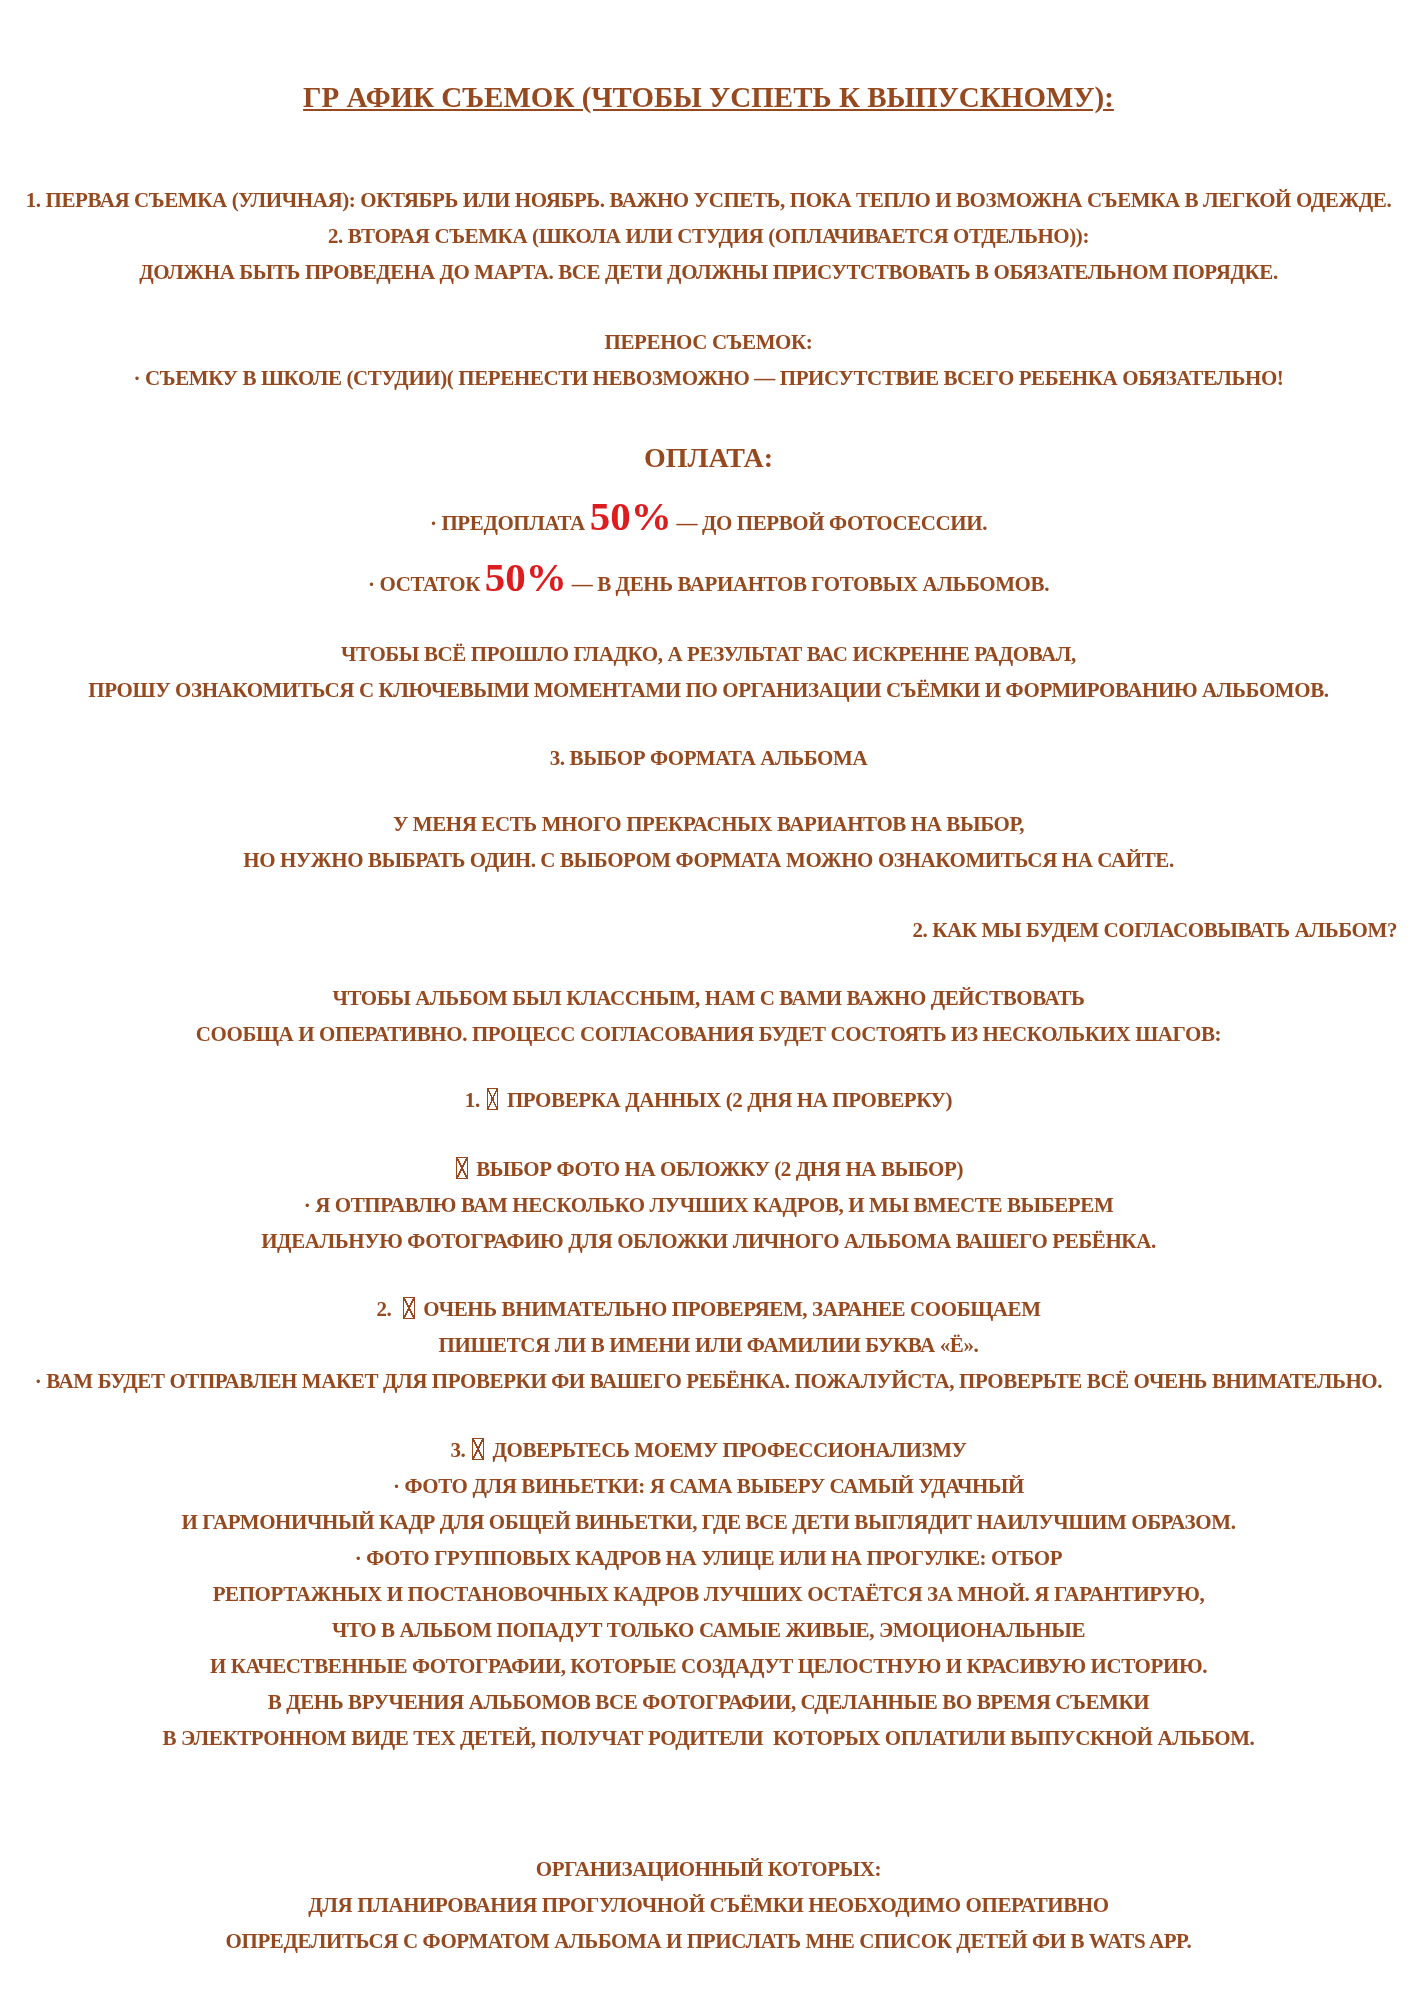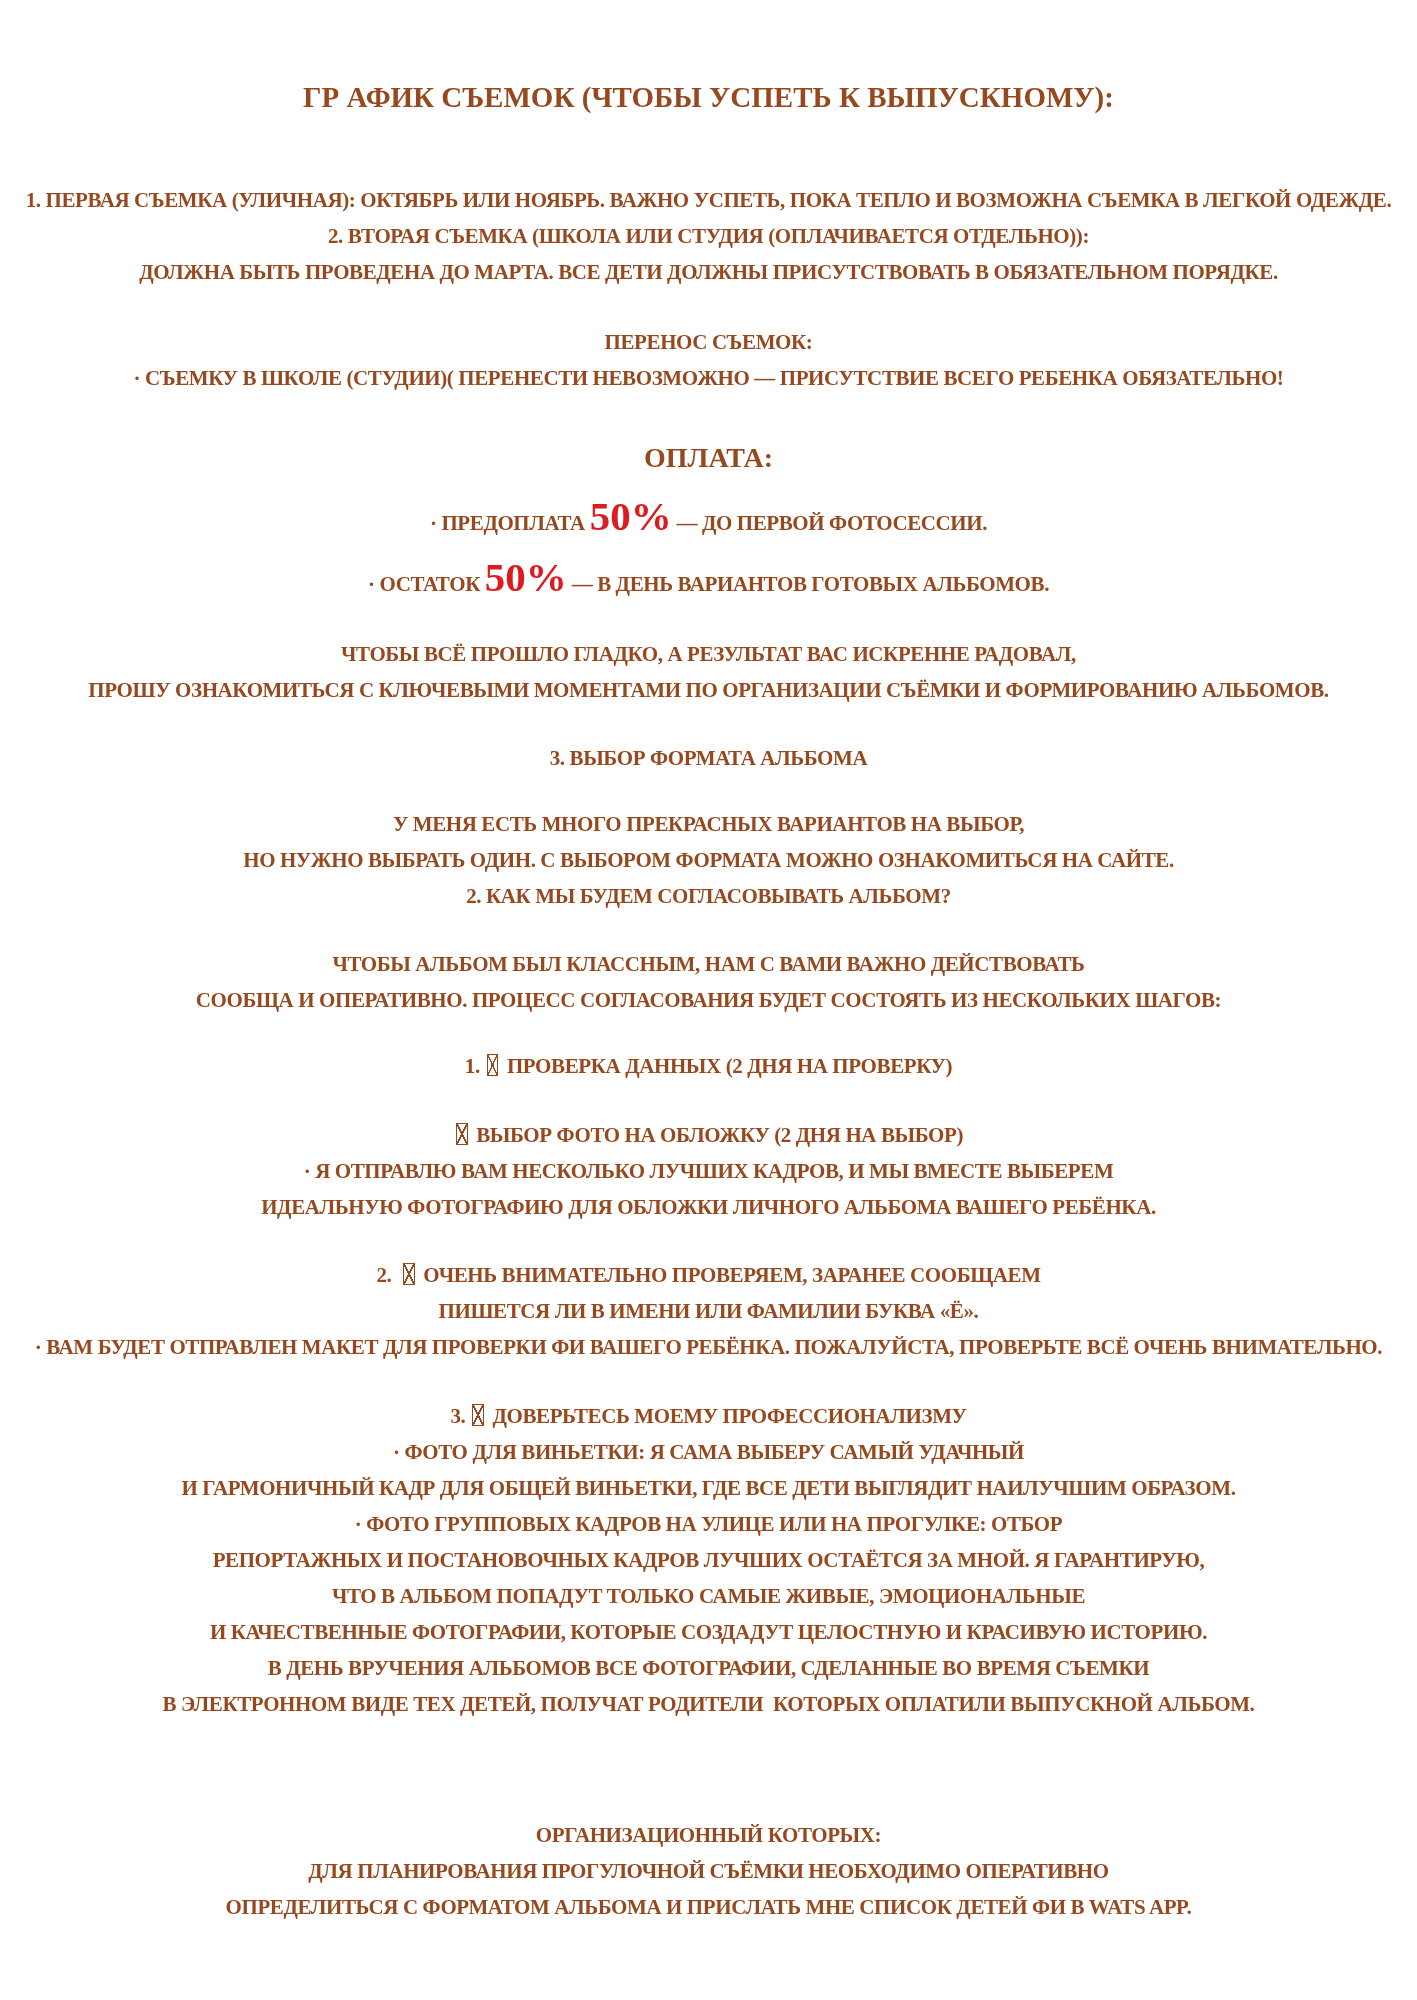--- a/index.html
+++ b/index.html
@@ -23,21 +23,21 @@
     padding:76px 20px 40px 20px;
     text-align:center;
   }
   .block{margin-top:0;}
   .line{
     line-height:36px;
     font-size:21px;
     letter-spacing:-0.4px;
     white-space:pre-wrap;
   }
-  .h1 .line{font-size:29px;line-height:42px;letter-spacing:0;}
+  .h1 .line{font-size:29px;line-height:42px;letter-spacing:0;text-decoration:underline;}
   .h2 .line{font-size:28px;line-height:44px;letter-spacing:0;}
   .pay .line{line-height:44px;}
   .seg{color:var(--ink);}
   .seg.red{
     color:var(--red);
     font-size:41px;
     letter-spacing:0;
   }
   
   .tofu{
@@ -53,21 +53,21 @@
   }
   
   .blk-shooting-schedule{margin-top:64px;}
   .blk-reschedule-policy{margin-top:34px;}
   .blk-payment-heading{margin-top:40px;}
   .blk-payment-prepay{margin-top:14px;}
   .blk-payment-balance{margin-top:10px;}
   .blk-intro-note{margin-top:30px;}
   .blk-format-heading{margin-top:32px;}
   .blk-format-body{margin-top:30px;}
-  .blk-approval-heading{}
+  .blk-approval-heading{margin-top:34px;text-align:right;}
   .blk-approval-body{margin-top:32px;}
   .blk-step-data-check{margin-top:30px;}
   .blk-cover-photo{margin-top:33px;}
   .blk-name-check{margin-top:32px;}
   .blk-professionalism{margin-top:33px;}
   .blk-organizational-question{margin-top:95px;}
 </style>
 </head>
 <body>
 

